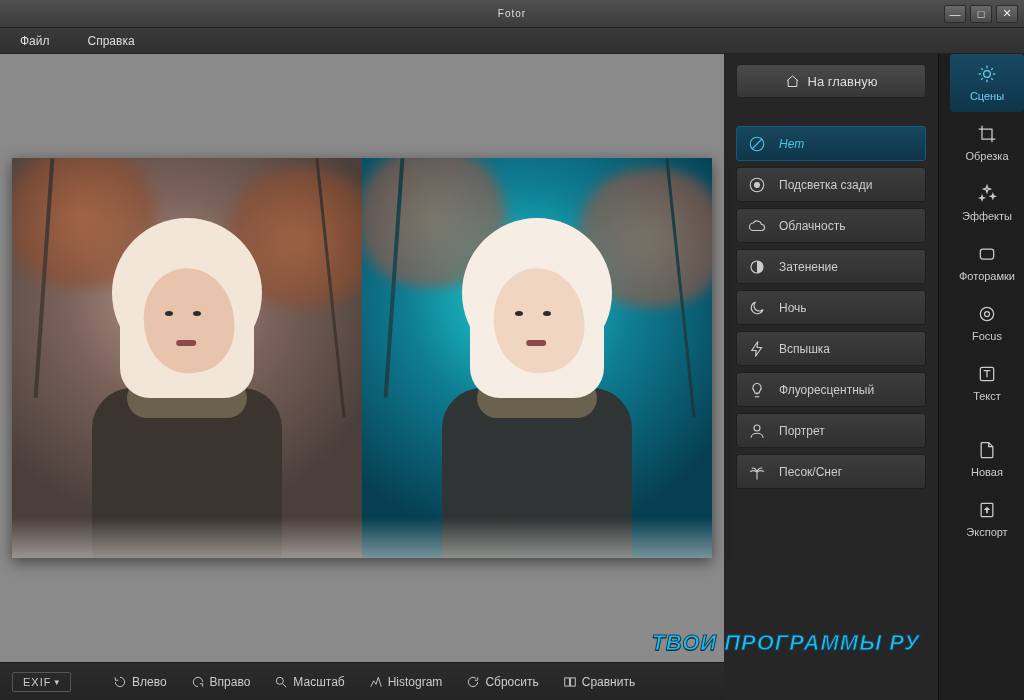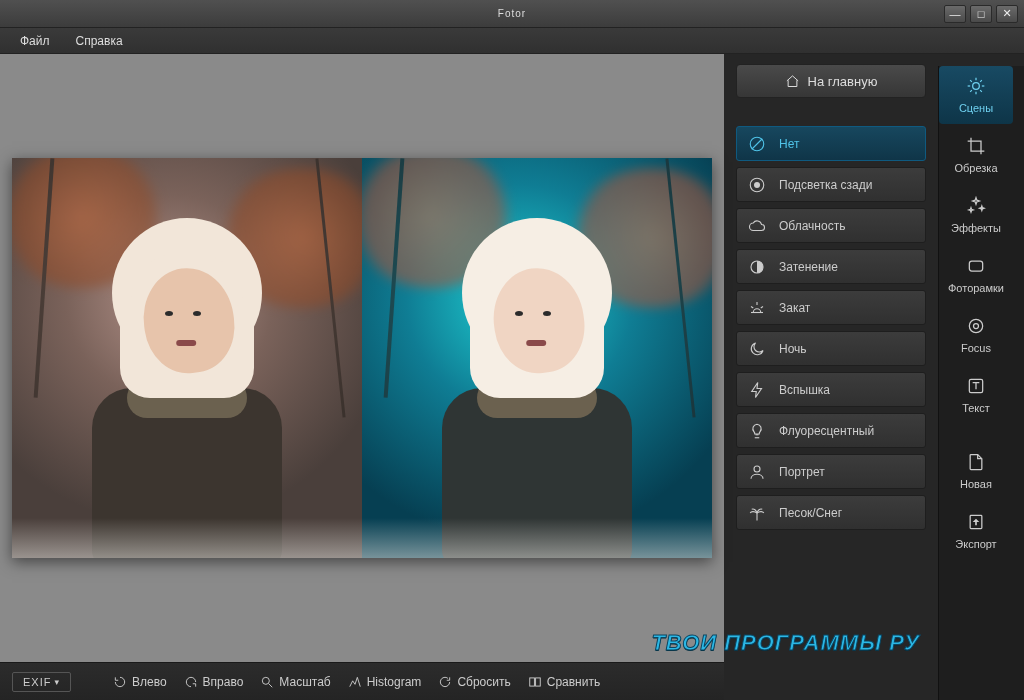--- a/index.html
+++ b/index.html
@@ -3,21 +3,21 @@
 <meta charset="utf-8">
 <style>
   * { box-sizing: border-box; margin: 0; padding: 0; font-family: Arial, sans-serif; }
   body { width: 1024px; height: 700px; background: #2c2c2c; overflow: hidden; position: relative; }
 
   .titlebar { height: 28px; background: linear-gradient(#505050,#3c3c3c); display: flex; align-items: center; position: relative; border-bottom: 1px solid #222; }
   .titlebar .title { position:absolute; left:0; right:0; text-align:center; color:#ddd; font-size:10px; letter-spacing:1px; }
   .win-controls { position:absolute; right:6px; display:flex; gap:4px; }
   .win-btn { width:22px; height:18px; background:linear-gradient(#6a6a6a,#4a4a4a); border:1px solid #2a2a2a; border-radius:2px; color:#eee; font-size:11px; display:flex; align-items:center; justify-content:center; cursor:pointer; }
 
-  .menubar { height:26px; background:linear-gradient(#3a3a3a,#303030); display:flex; align-items:center; gap:6px; padding:0 10px; border-bottom:1px solid #222;}
+  .menubar { height:26px; background:linear-gradient(#3a3a3a,#303030); display:flex; align-items:center; gap:18px; padding:0 10px; border-bottom:1px solid #222;}
   .menu-item { color:#ddd; font-size:12px; padding:4px 10px; cursor:pointer; border-radius:2px; }
 
   .main { display:flex; height:calc(700px - 28px - 26px); }
   .canvas-area { flex:1; background:#8a8a8a; position:relative; display:flex; flex-direction:column; }
   .canvas-viewport { flex:1; display:flex; align-items:center; justify-content:center; padding:10px; }
   .compare-wrap { width:700px; height:400px; display:flex; box-shadow:0 4px 14px rgba(0,0,0,.5); }
   .photo { flex:1; position:relative; overflow:hidden; }
   .photo.left { background: radial-gradient(circle at 45% 35%, #b4938a 0%, #7a625a 32%, #4a3f3b 70%); }
   .photo.right { background: radial-gradient(circle at 45% 35%, #1fd3d6 0%, #0f7d94 35%, #063f52 75%); }
   
@@ -52,29 +52,29 @@
   .tool-btn svg { width:14px; height:14px; fill:none; stroke:#ccc; stroke-width:1.6; }
 
   .side { width:300px; background:#262626; display:flex; }
   .side-inner { flex:1; display:flex; flex-direction:column; padding-top:10px; }
   .home-wrap { padding:0 12px 10px 12px;text-align:center;}
   .home-btn { width:100%; height:34px; background:linear-gradient(#4a4a4a,#363636); border:1px solid #222; border-radius:4px; color:#ddd; font-size:13px; display:flex; align-items:center; justify-content:center; gap:8px; cursor:pointer;}
   .home-btn svg{ width:15px; height:15px; fill:none; stroke:#ddd; stroke-width:1.6;}
 
   .scene-list { flex:1; overflow:auto; padding:0 12px 0 12px; margin-top:18px; }
   .scene-item { position:relative; height:35px; background:linear-gradient(#3c3c3c,#303030); border:1px solid #1e1e1e; border-radius:3px; margin-bottom:6px; display:flex; align-items:center; gap:12px; padding:0 10px; color:#ccc; font-size:12px; cursor:pointer; }
-  .scene-item.selected { background:linear-gradient(#17475e,#0f3548); border-color:#0f5a80; }
+  .scene-item.selected { background:linear-gradient(#17475e,#0f3548); border-color:#0f5a80;font-style:italic; }
   .scene-item.selected .scene-label{ color:#4fc3e8;}
   .scene-icon-box { width:20px; height:20px; display:flex; align-items:center; justify-content:center; }
   .scene-icon-box svg { width:18px; height:18px; stroke:#ccc; fill:none; stroke-width:1.5; }
   .scene-item.selected .scene-icon-box svg { stroke:#4fc3e8; }
   .star-badge { position:absolute; right:0; top:0; width:0; height:0; border-left:16px solid transparent; border-top:16px solid #e8b12c; }
   .star-badge::after{ content:"★"; position:absolute; right:1px; top:-16px; font-size:8px; color:#7a5200;}
 
-  .tool-rail { width:86px; background:#1e1e1e; border-left:1px solid #111; display:flex; flex-direction:column; align-items:flex-start; gap:2px;margin-top:12px;}
+  .tool-rail { width:86px; background:#1e1e1e; border-left:1px solid #111; display:flex; flex-direction:column; align-items:flex-end; gap:2px;}
   .rail-item { width:74px; height:58px; display:flex; flex-direction:column; align-items:center; justify-content:center; gap:4px; color:#ccc; font-size:11px; cursor:pointer; border-radius:4px;}
   .rail-item svg { width:20px; height:20px; stroke:#ccc; fill:none; stroke-width:1.5;}
   .rail-item.selected { background:linear-gradient(#184a63,#0e3548); color:#6fd0ef;}
   .rail-item.selected svg { stroke:#6fd0ef; }
   .rail-gap { height:14px; }
 
   .watermark { position:absolute; right:104px; bottom:44px; font-size:22px; font-weight:bold; font-style:italic; letter-spacing:1px; color:#2bb7e5; -webkit-text-stroke:1px #0b4560; text-shadow:0 1px 0 #052a38; pointer-events:none;}
 
   .tri { font-size:9px; }
 </style>
@@ -141,21 +141,21 @@
         </div>
       </div>
     </div>
 
     <div class="bottom-toolbar">
       <div class="exif-btn">
         <span>EXIF</span>
         <span class="tri">▾</span>
       </div>
       <div style="width:18px"></div>
-      <div id="toolbar-buttons" style="display:flex;gap:1px;">
+      <div id="toolbar-buttons" style="display:flex;gap:8px;">
           <div class="tool-btn">
             <svg viewBox="0 0 24 24">
               <path d="M4 12a8 8 0 108-8"></path>
               <path d="M4 4v5h5"></path>
             </svg>
             <span>Влево</span>
           </div>
           <div class="tool-btn">
             <svg viewBox="0 0 24 24">
               <path d="M20 12a8 8 0 10-8 8"></path>
@@ -233,32 +233,20 @@
   <span class="scene-label">Облачность</span>
   </div>
           <div class="scene-item">
             <span class="scene-icon-box">
               <svg viewBox="0 0 24 24">
                 <circle cx="12" cy="12" r="8"></circle>
                 <path d="M12 4a8 8 0 010 16z" fill="#ccc" stroke="none"></path>
               </svg>
             </span>
   <span class="scene-label">Затенение</span>
-  </div>
-          <div class="scene-item">
-            <span class="scene-icon-box">
-              <svg viewBox="0 0 24 24">
-                <path d="M4 18h16"></path>
-                <path d="M7 18a5 5 0 0110 0"></path>
-                <line x1="12" y1="4" x2="12" y2="8"></line>
-                <line x1="4" y1="10" x2="7" y2="12"></line>
-                <line x1="20" y1="10" x2="17" y2="12"></line>
-              </svg>
-            </span>
-  <span class="scene-label">Закат</span>
   </div>
           <div class="scene-item">
             <span class="scene-icon-box">
               <svg viewBox="0 0 24 24">
                 <path d="M20 14A8 8 0 1110 4a6 6 0 0010 10z"></path>
               </svg>
             </span>
   <span class="scene-label">Ночь</span>
   </div>
           <div class="scene-item">

